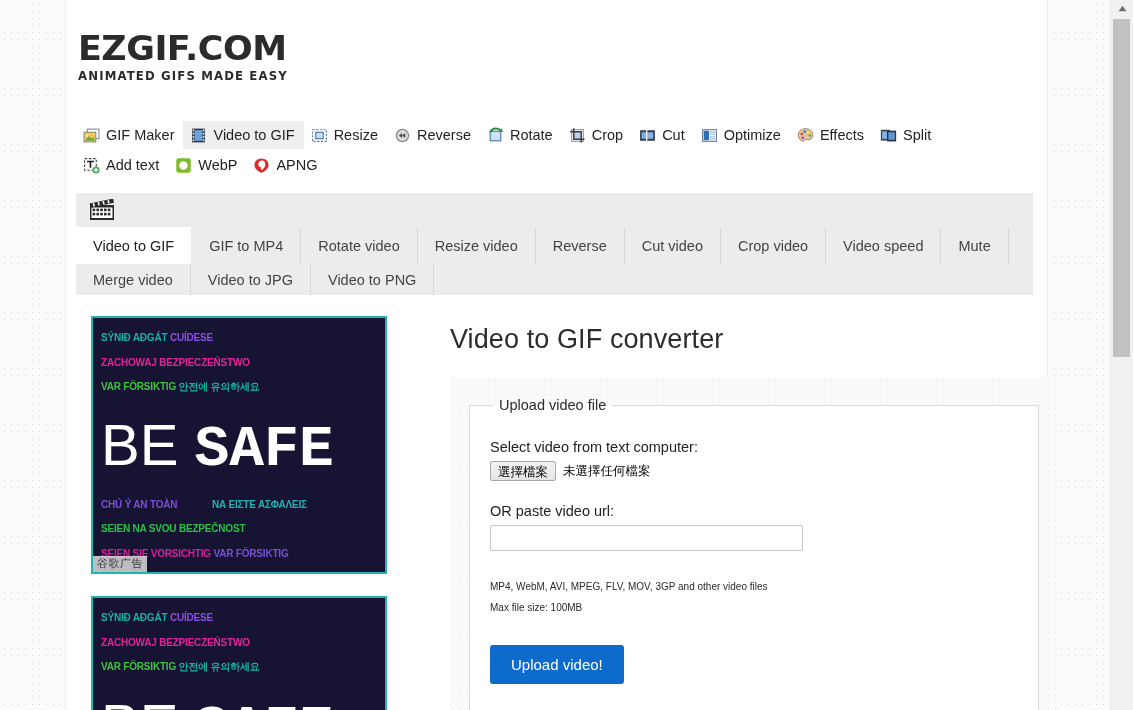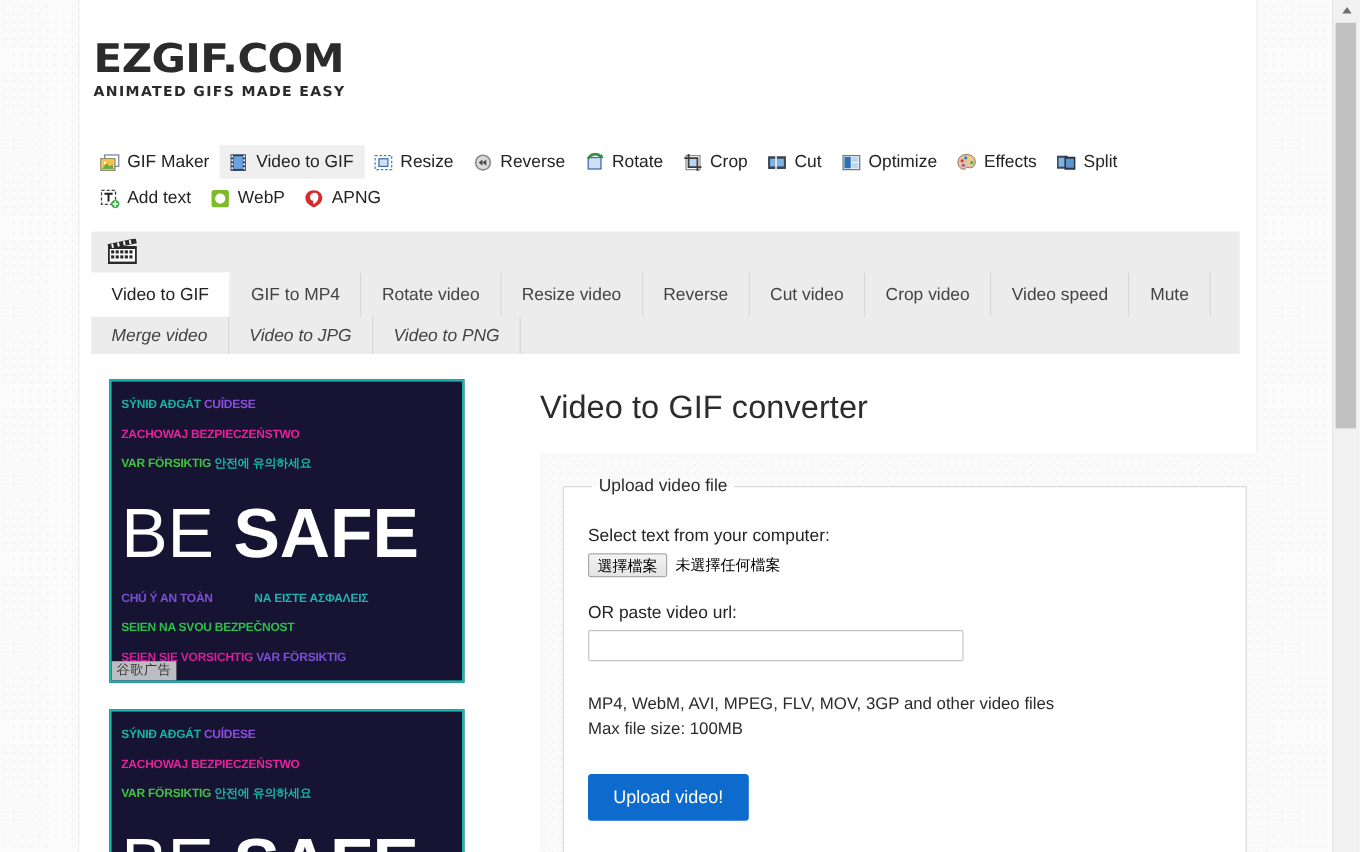--- a/index.html
+++ b/index.html
@@ -123,21 +123,21 @@
     box-sizing: border-box;
     cursor: pointer;
     white-space: nowrap;
   }
   .subtab.active {
     background: #ffffff;
     color: #222;
     border-right: 1px solid #ececec;
   }
   .subrow2 { display: flex; width: 100%; }
-  .subrow2 .subtab { height: 31px; font-style: italic; }
+  .subrow2 .subtab { height: 31px; }
 
   
   #content {
     display: flex;
     margin-top: 21px;
     padding-left: 25px;
     box-sizing: border-box;
   }
   #leftcol { width: 330px; flex: none; }
   #rightcol { flex: 1; padding-left: 29px; }
@@ -163,21 +163,21 @@
   }
   .safeimg .big {
     font-family: "Liberation Sans", sans-serif;
     font-size: 58px;
     line-height: 74px;
     color: #ffffff;
     margin: 8px 0 6px 0;
     letter-spacing: 0px;
     white-space: nowrap;
   }
-  .safeimg .big b { font-weight: 700; }
+  .safeimg .big b { font-weight: 700; font-family: Liberation Mono, monospace; }
   .safeimg .big span.light { font-weight: 400; }
   .watermark {
     position: absolute;
     left: 0; bottom: 0;
     background: rgba(226,226,226,0.82);
     color: #3a3a3a;
     font-size: 11px;
     line-height: 13px;
     padding: 1px 4px 2px 4px;
     font-family: "DejaVu Sans", sans-serif;
@@ -244,21 +244,21 @@
     border: 1px solid #c5c5c5;
     border-radius: 2px;
     box-sizing: border-box;
     font-size: 13px;
     padding: 0 6px;
     outline: none;
     background: #fff;
     color: #222;
   }
   .hint {
-    font-size: 14px;
+    font-size: 10px;
     color: #2b2b2b;
     line-height: 21px;
     margin-top: 25px;
   }
   .upbtn {
     margin-top: 27px;
     background: #0d6bcd;
     color: #ffffff;
     border: none;
     border-radius: 3px;
@@ -495,21 +495,21 @@
         </div>
 
       <div id="rightcol">
         <h1 id="h1">Video to GIF converter</h1>
 
         <div id="formwrap">
           <form>
             <fieldset>
               <legend>Upload video file</legend>
 
-              <div class="fld-label">Select text from your computer:</div>
+              <div class="fld-label">Select video from text computer:</div>
               <div class="fileinput">
                 <span class="filebtn">選擇檔案</span>
                 <span class="filename">未選擇任何檔案</span>
               </div>
 
               <div class="fld-label">OR paste video url:</div>
               <input class="urlinput" type="text" placeholder="" style="">
 
               <div class="hint">
                 <div>MP4, WebM, AVI, MPEG, FLV, MOV, 3GP and other video files</div>

